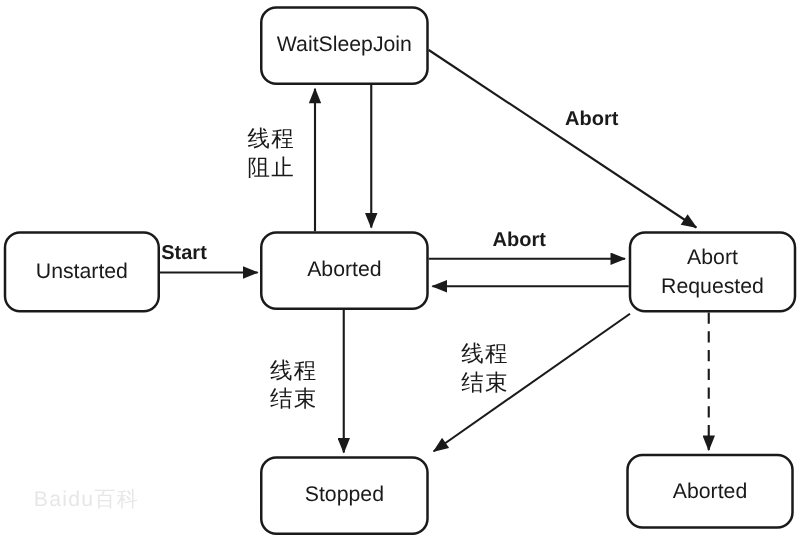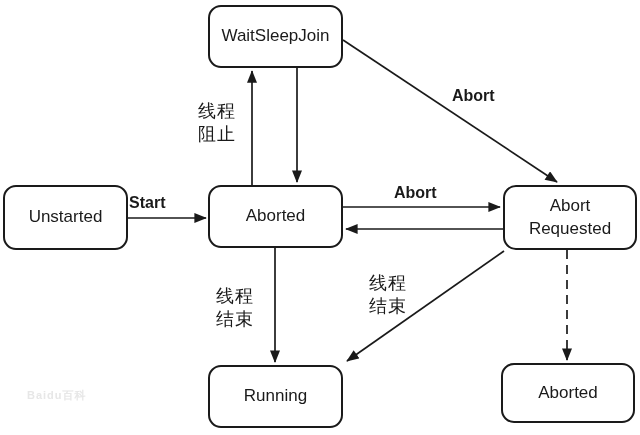--- a/index.html
+++ b/index.html
@@ -51,22 +51,22 @@
   .elabel.cn {
     font-weight: 400;
     font-size: 18px;
     line-height: 23px;
     letter-spacing: 1px;
   }
   .watermark {
     position: absolute;
     left: 27px;
     top: 388px;
-    font-size: 11px;
-    font-weight: 700;
+    font-size: 17px;
+    font-weight: 400;
     letter-spacing: 1px;
     color: #e7e7e7;
     user-select: none;
   }
 </style>
 </head>
 <body>
 
 <div class="stage">
 
@@ -89,21 +89,21 @@
 
   <div class="node" style="left:208px; top:5px;   width:135px; height:63px">WaitSleepJoin</div>
 
   <div class="node" style="left:3px;   top:185px; width:125px; height:65px">Unstarted</div>
 
   <div class="node" style="left:208px; top:185px; width:135px; height:63px">Aborted</div>
 
   <div class="node" style="left:503px; top:185px; width:134px; height:65px">Abort
 Requested</div>
 
-  <div class="node" style="left:208px; top:365px; width:135px; height:63px">Running</div>
+  <div class="node" style="left:208px; top:365px; width:135px; height:63px">Stopped</div>
 
   <div class="node" style="left:501px; top:363px; width:134px; height:60px">Aborted</div>
 
   <div class="elabel en" style="left:129px; top:194px; width:44px; text-align:left">Start</div>
 
   <div class="elabel cn" style="left:198px; top:100px">线程
 阻止</div>
 
 
   <div class="elabel en" style="left:452px; top:87px">Abort</div>

